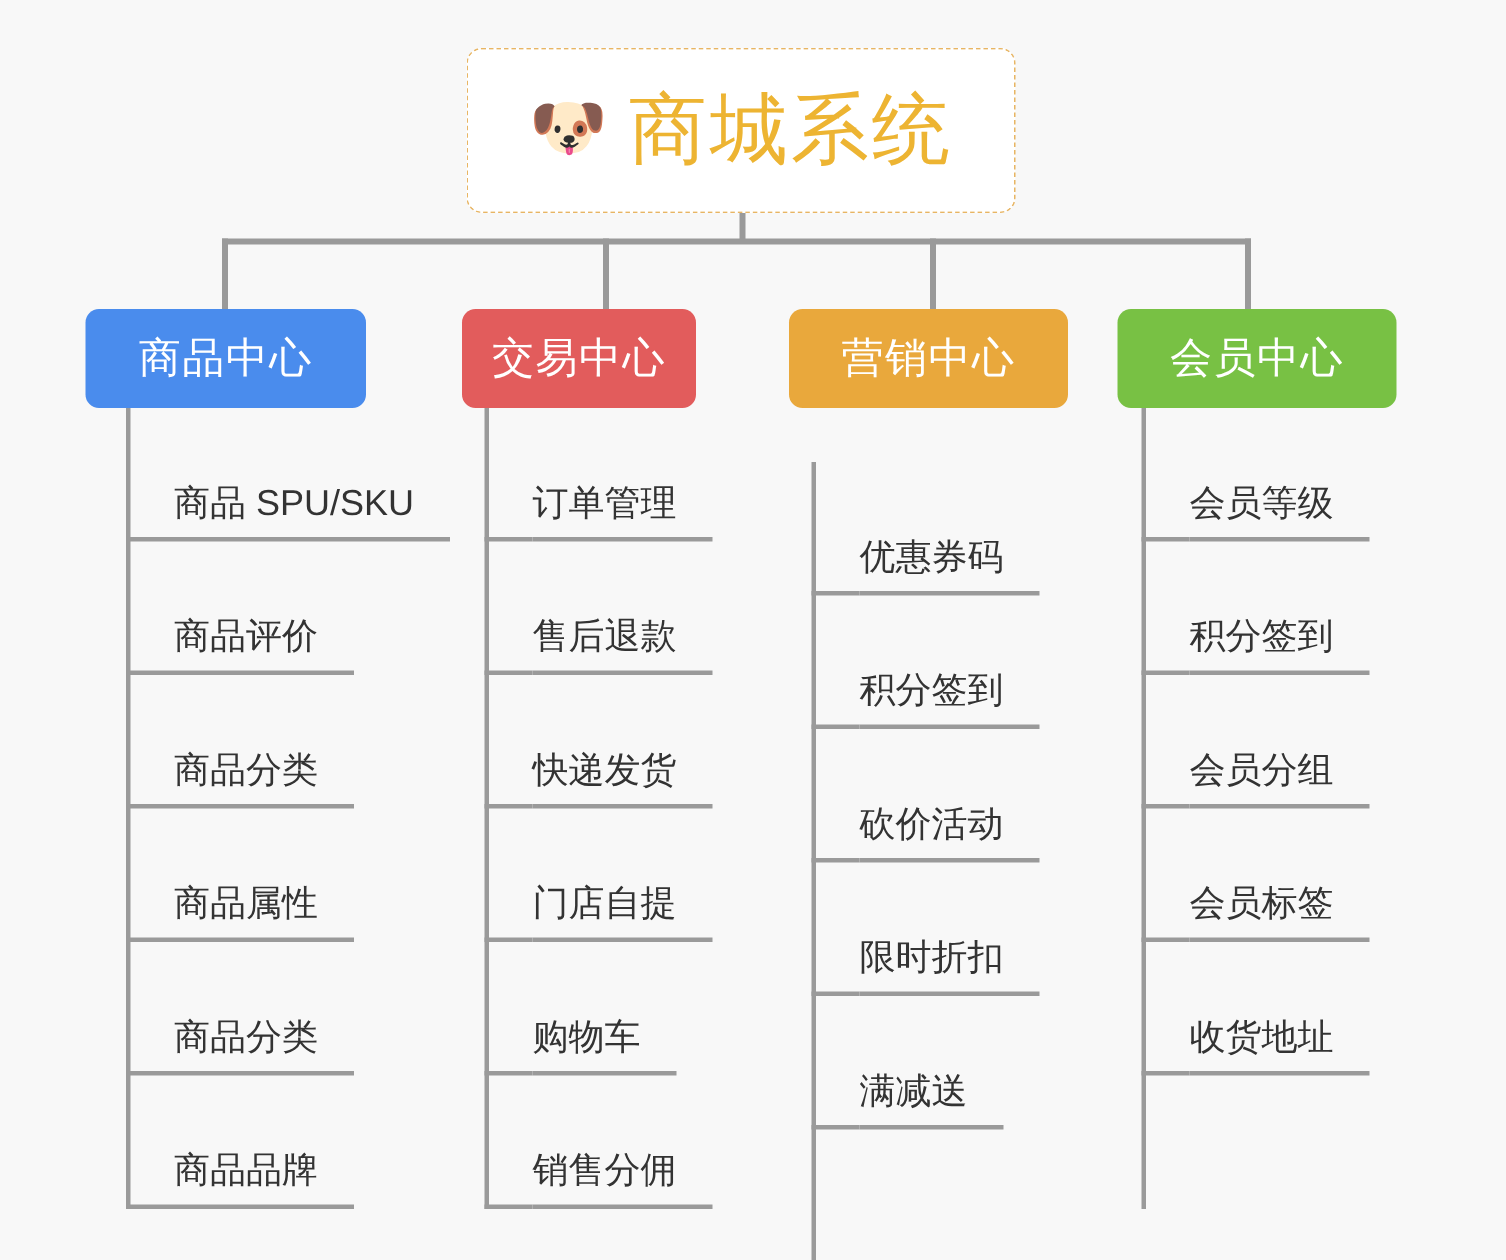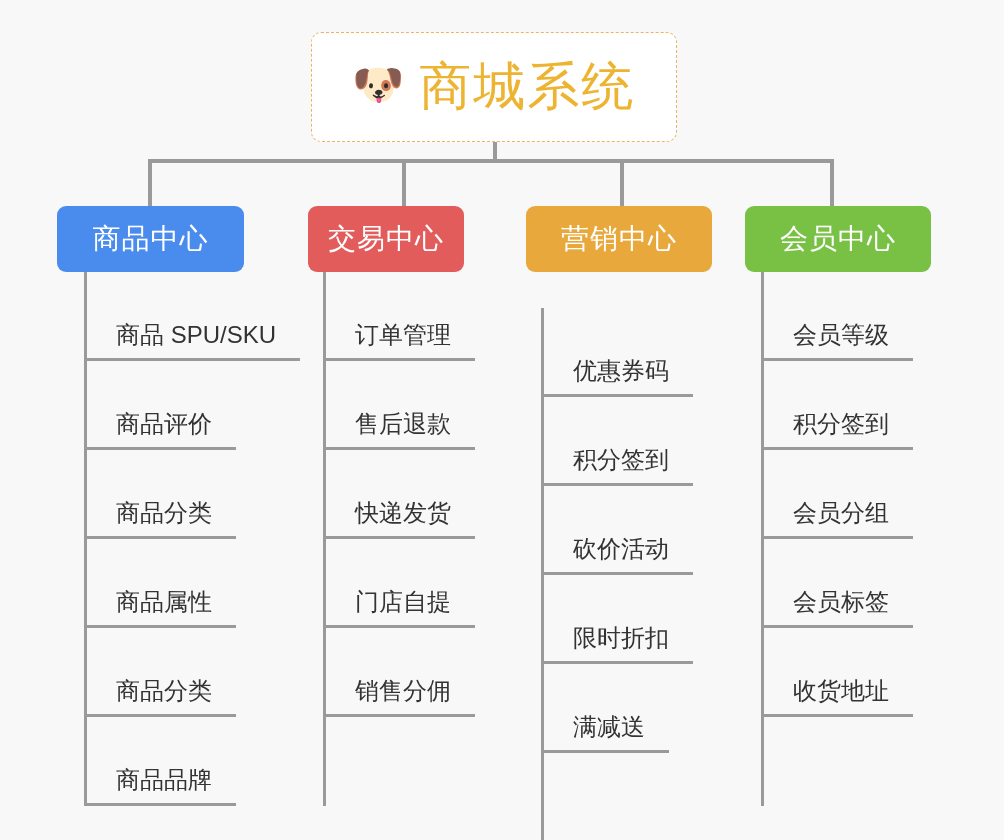--- a/index.html
+++ b/index.html
@@ -178,20 +178,23 @@
         <div class="leaf-item">
           <span class="leaf-label">售后退款</span>
         </div>
         <div class="leaf-item">
           <span class="leaf-label">快递发货</span>
         </div>
         <div class="leaf-item">
           <span class="leaf-label">门店自提</span>
         </div>
         <div class="leaf-item">
+          <span class="leaf-label">购物车</span>
+        </div>
+        <div class="leaf-item">
           <span class="leaf-label">销售分佣</span>
         </div>
       </div>
       <div class="conn conn-drop" style="left: 620px;"></div>
       <div class="cat-box" style="left: 526px; width: 186px; background: rgb(233, 168, 60); text-align: right;">
         <span>营销中心</span>
       </div>
       <div class="leaf-col" style="left: 541px; margin-top: 36px;">
         <div class="leaf-spine" style="height: 534px;"></div>
         <div class="leaf-item">

